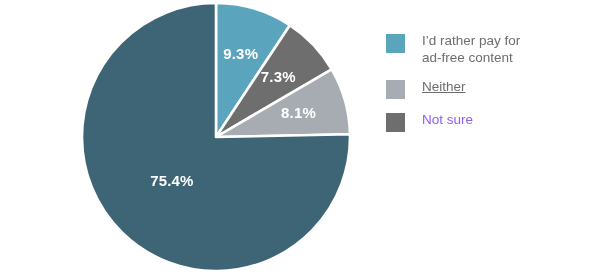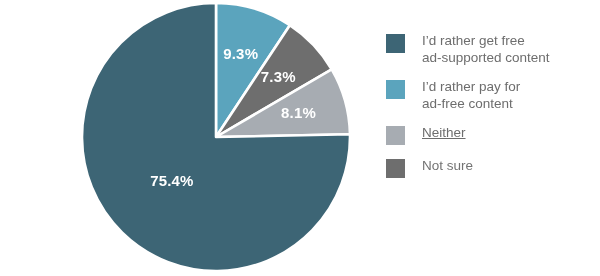--- a/index.html
+++ b/index.html
@@ -94,36 +94,31 @@
           <text x="240.7" y="54.9" class="slice-label" fill="#ffffff">9.3%</text>
           <text x="278.3" y="78.0" class="slice-label" fill="#ffffff">7.3%</text>
           <text x="298.5" y="113.7" class="slice-label" fill="#ffffff">8.1%</text>
           <text x="171.9" y="182.0" class="slice-label" fill="#ffffff">75.4%</text>
         </g>
     </svg>
   </div>
 
   <div id="legend">
 
-    <div class="legend-item">
-      <span class="legend-swatch" style="background: rgb(61, 101, 117);"></span>
-      <span class="legend-label" style="color: rgb(109, 109, 109);">I’d rather get free
-ad-supported content</span>
-    </div>
 
     <div class="legend-item">
       <span class="legend-swatch" style="background: rgb(91, 164, 189);"></span>
       <span class="legend-label" style="color: rgb(109, 109, 109);">I’d rather pay for
 ad-free content</span>
     </div>
 
     <div class="legend-item">
       <span class="legend-swatch" style="background: rgb(167, 172, 178);"></span>
       <span class="legend-label" style="color: rgb(109, 109, 109); text-decoration: underline;">Neither</span>
     </div>
 
     <div class="legend-item">
       <span class="legend-swatch" style="background: rgb(110, 110, 110);"></span>
-      <span class="legend-label" style="color: #737373;">Not sure</span>
+      <span class="legend-label" style="color: #8b5cf6;">Not sure</span>
     </div>
 
   </div>
 </div>
 
 </body></html>

